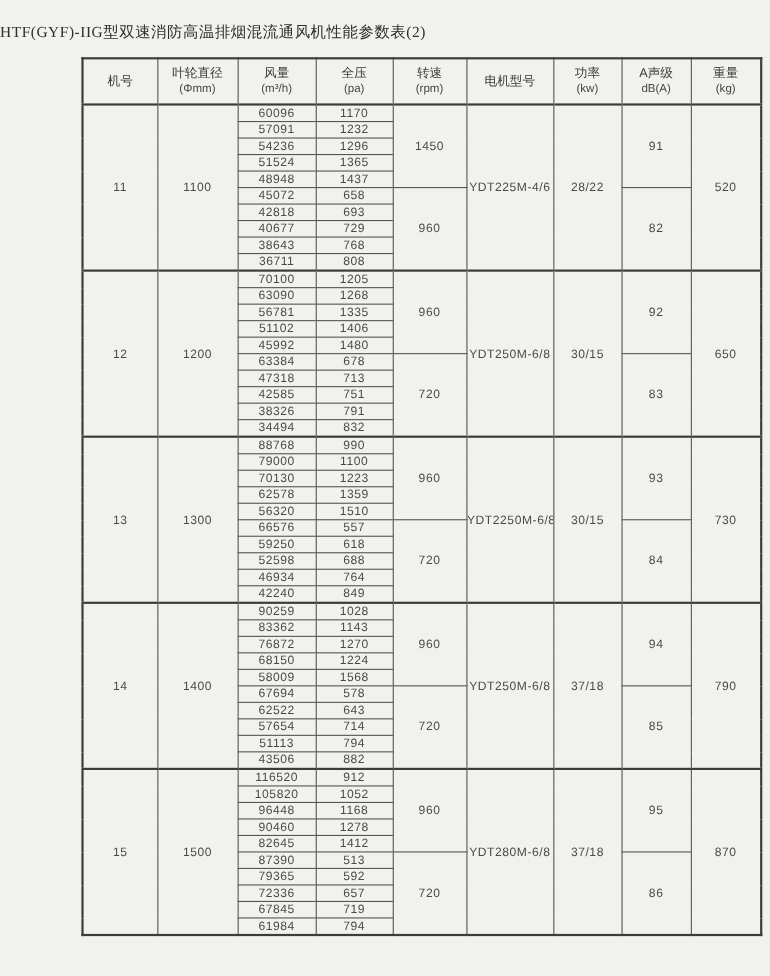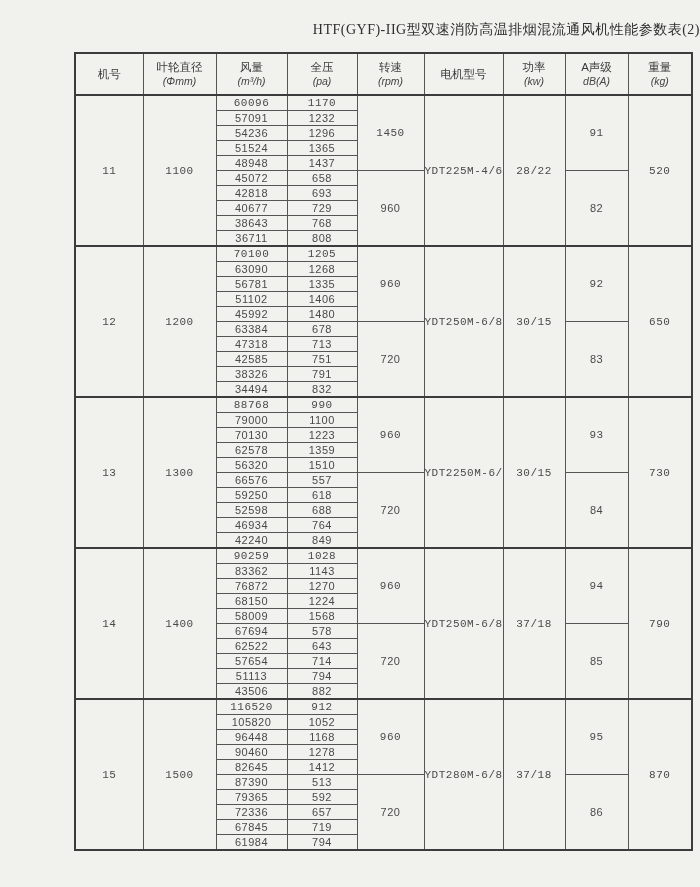--- a/index.html
+++ b/index.html
@@ -18,21 +18,21 @@
     font-size: 16px;
     font-weight: bold;
     color: #1c1c1c;
     margin: 9px 0 0 36px;
     letter-spacing: 1px;
     font-family: "Liberation Sans", sans-serif;
   }
   .subtitle {
     font-size: 14px;
     color: #2e2e2e;
-    text-align: right;
+    text-align: left;
     margin-top: 21px;
     letter-spacing: 0.5px;
     font-family: "Liberation Serif", serif;
   }
   table.perf {
     border-collapse: collapse;
     table-layout: fixed;
     width: 617px;
     margin: 13px 0 0 74px;
     border: 2px solid #3c3c3c;
@@ -49,32 +49,30 @@
   table.perf th {
     height: 40px;
     font-weight: normal;
     font-size: 11.5px;
     line-height: 1.3;
     color: #3a3a3a;
   }
   table.perf th .unit {
     font-size: 10.5px;
     color: #454545;
-    font-style: italic;
   }
   table.perf td {
     height: 14px;
     line-height: 14px;
     font-size: 11px;
     color: #4a4a4a;
     letter-spacing: 0.5px;
   }
   tr.group-start td {
     border-top: 2px solid #3c3c3c;
-    font-family: Liberation Mono, monospace;
   }
 </style>
 </head>
 <body>
 
 <div class="page">
   <div class="subtitle">HTF(GYF)-IIG型双速消防高温排烟混流通风机性能参数表(2)</div>
 
   <table class="perf">
     <colgroup>

